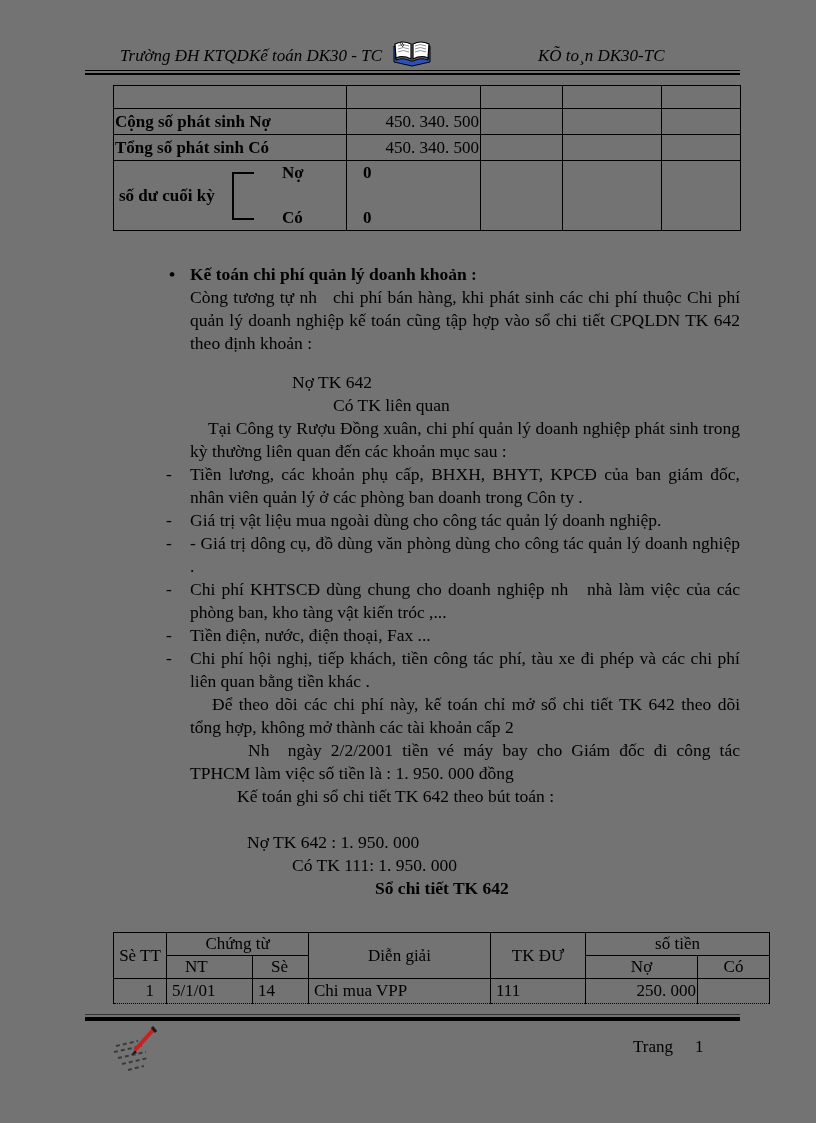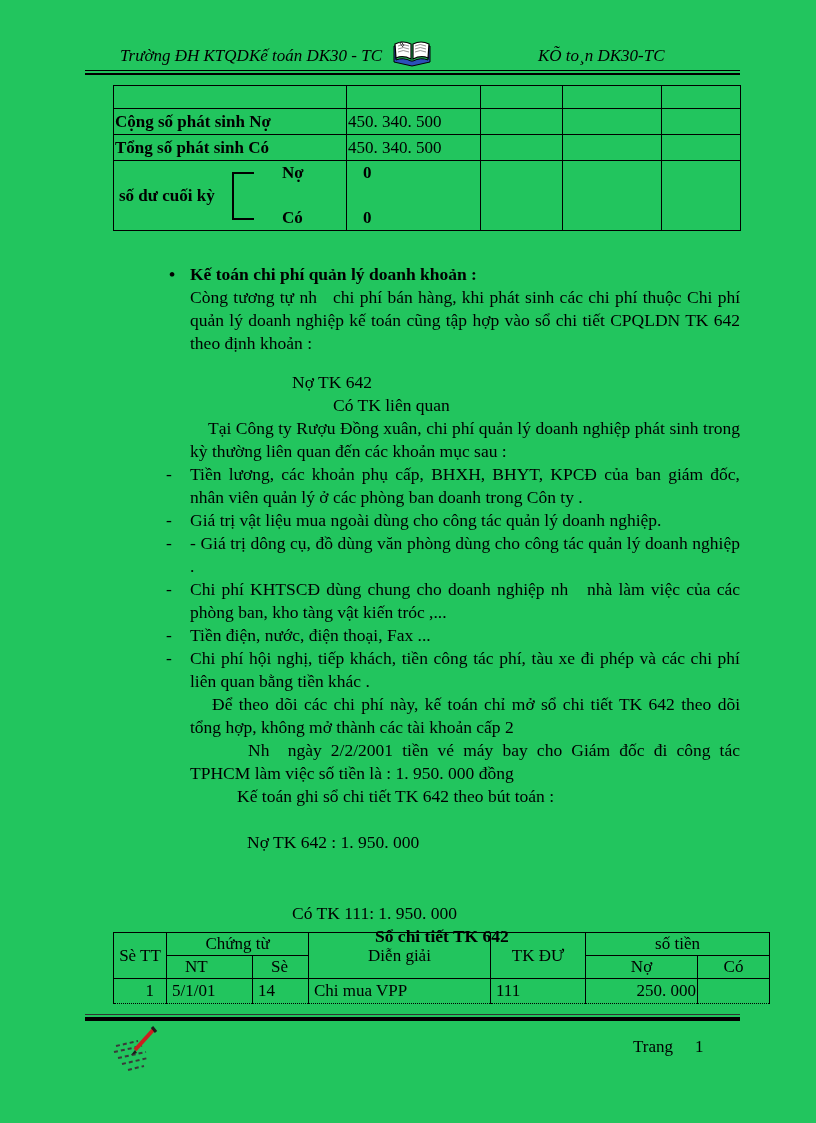--- a/index.html
+++ b/index.html
@@ -1,36 +1,36 @@
 <!DOCTYPE html>
 <html style="--pencil_red: #cc1f1f; --book_blue: #2b50b9; --ink: #000000;"><head>
 <meta charset="utf-8">
 <style>
   html,body{margin:0;padding:0;background:#fff;}
-  .page{position:relative;width:816px;height:1123px;background:#22c55e;
+  .page{position:relative;width:816px;height:1123px;background:#737373;
         font-family:"Liberation Serif","DejaVu Serif",serif;color:#000;overflow:hidden;}
 
   
   .hdr-left{position:absolute;left:120px;top:46px;font-style:italic;font-size:17px;}
   .hdr-right{position:absolute;left:538px;top:46px;font-style:italic;font-size:17px;}
   .book{position:absolute;left:392px;top:38px;}
   .rule{position:absolute;left:85px;width:655px;}
   .rule-hdr{top:70px;height:2px;border-top:1.5px solid #000;border-bottom:2.5px solid #000;}
   .rule-ftr{top:1014px;height:2px;border-top:1.5px solid #333;border-bottom:4px solid #000;}
   .page-num{position:absolute;left:633px;top:1037px;font-size:17px;}
   .page-num b{font-weight:normal;margin-left:22px;}
   .pencil{position:absolute;left:108px;top:1024px;}
 
   
   table{border-collapse:collapse;table-layout:fixed;}
   td{border:1.5px solid #000;font-size:17px;overflow:hidden;white-space:nowrap;}
   .sum{position:absolute;left:113px;top:85px;width:627px;}
   .sum td{height:20px;}
   .sum .lbl{font-weight:bold;}
-  .sum .val{text-align:left;}
+  .sum .val{text-align:right;}
   .r2 td,.r3 td{height:23px;}
   .r4 td{height:67px;}
   .balcell{position:relative;}
   .bal-label{position:absolute;left:5px;top:50%;transform:translateY(-50%);font-weight:bold;}
   .bracket{position:absolute;left:118px;top:11px;width:20px;height:44px;
            border-left:2px solid #000;border-top:2px solid #000;border-bottom:2px solid #000;}
   .bal-no{position:absolute;left:168px;top:2px;font-weight:bold;}
   .bal-co{position:absolute;left:168px;bottom:2px;font-weight:bold;}
   .zerocell{position:relative;}
   .z-top{position:absolute;left:16px;top:2px;font-weight:bold;}
@@ -43,21 +43,21 @@
   .bullet-line .mark{position:absolute;left:-21px;font-weight:bold;}
   .li{position:relative;text-align:justify;}
   .li .dash{position:absolute;left:-24px;}
   .ind1{text-indent:18px;}
   .ind2{text-indent:22px;}
   .ind3{text-indent:58px;}
   .ind4{text-indent:47px;}
   .e1no{margin-left:102px;margin-top:16px;}
   .e1co{margin-left:143px;}
   .e2no{margin-left:57px;margin-top:23px;}
-  .e2co{margin-left:102px;margin-top:48px;}
+  .e2co{margin-left:102px;}
   .ttl{margin-left:185px;font-weight:bold;}
 
   
   .det{position:absolute;left:113px;top:932px;width:656px;}
   .det td{height:22px;padding:0 2px;}
   .det .hc{text-align:center;}
   .det .hl{text-align:left;padding-left:18px;}
   .det tr.data td{border-bottom:1.5px dotted #000;height:24px;}
   .det .cr{text-align:right;padding-right:12px;}
   .det .cl{text-align:left;padding-left:5px;}

